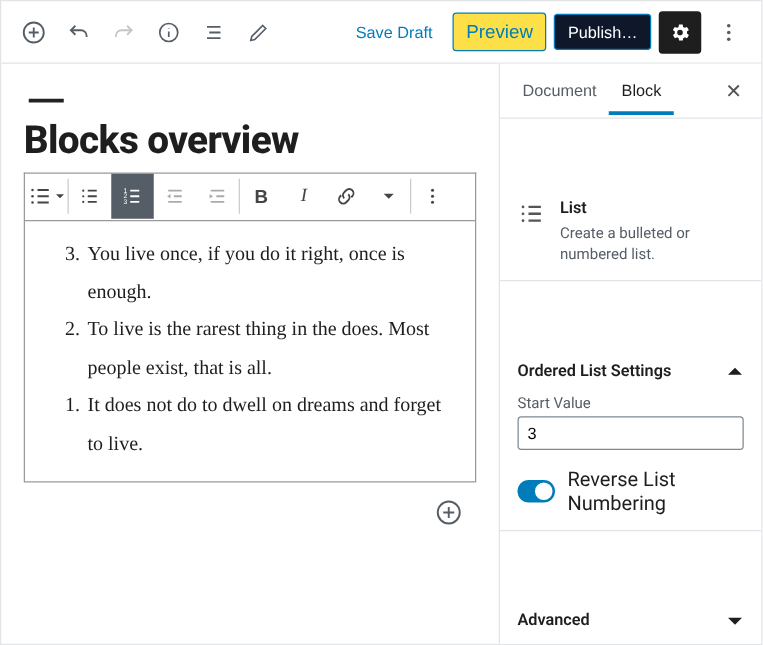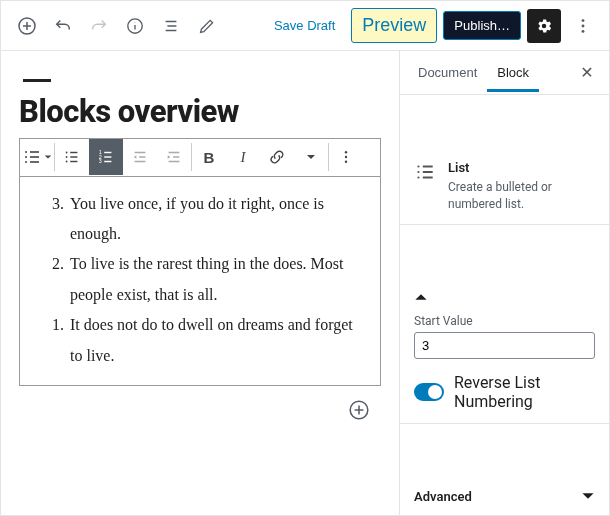--- a/index.html
+++ b/index.html
@@ -3,21 +3,21 @@
 <meta charset="utf-8">
 <style>
 * { box-sizing: border-box; margin: 0; padding: 0; }
 body { font-family: -apple-system, BlinkMacSystemFont, "Segoe UI", Roboto, sans-serif; font-size: 13px; color: #1e1e1e; background: #fff; width: 610px; height: 516px; overflow: hidden; border: 1px solid #e2e4e7; }
 .topbar { height: 50px; display: flex; align-items: center; padding: 8px 10px; border-bottom: 1px solid #e2e4e7; gap: 1px; }
 .topbar .left { display: flex; gap: 4px; align-items: center; }
 .topbar .right { display: flex; gap: 6px; align-items: center; margin-left: auto; }
 .icon-btn { width: 32px; height: 32px; display: flex; align-items: center; justify-content: center; border: none; background: none; cursor: pointer; color: #555d66; border-radius: 3px; }
 .icon-btn.disabled { opacity: .35; cursor: default; }
 .txt-btn { padding: 6px 10px; border: none; background: none; cursor: pointer; color: #007cba; font-size: 13px; }
-.btn-out { padding: 6px 10px; border: 1px solid #007cba; background: #fef9c3; color: #007cba; cursor: pointer; font-size: 18px; border-radius: 3px; }
+.btn-out { padding: 6px 10px; border: 1px solid #007cba; background: #fde047; color: #007cba; cursor: pointer; font-size: 15px; border-radius: 3px; }
 .btn-primary { padding: 6px 10px; border: 1px solid #007cba; background: #0f172a; color: #fff; cursor: pointer; font-size: 13px; border-radius: 3px; }
 .btn-gear { width: 34px; height: 34px; background: #1e1e1e; color: #fff; display: flex; align-items: center; justify-content: center; border-radius: 3px; border: none; cursor: pointer; }
 .main { display: flex; height: 466px; }
 .editor { flex: 1; padding: 28px 18px 10px 18px; overflow: auto; }
 .title-wrap { margin-bottom: 8px; }
 .title-dash { width: 28px; height: 3px; background: #222; margin-left: 4px; margin-bottom: 12px; }
 h1 { font-size: 31px; font-weight: 800; line-height: 1.15; letter-spacing: -0.5px; }
 .block-toolbar { display: flex; align-items: center; border: 1px solid #999; height: 38px; border-bottom: none; background: #fff; }
 .bt-btn { width: 34px; height: 36px; display: flex; align-items: center; justify-content: center; border: none; background: none; cursor: pointer; color: #444; }
 .bt-btn.active { background: #555d66; color: #fff; }
@@ -242,20 +242,21 @@
         </div>
         <div class="meta">
           <div class="name">List</div>
           <div class="desc">Create a bulleted or numbered list.</div>
         </div>
       </div>
     </div>
 
     <div class="panel">
       <div class="panel-head">
+        <span class="panel-title">Ordered List Settings</span>
         <svg width="14" height="14" viewBox="0 0 10 10" fill="currentColor">
             <path d="M1 7l4-4 4 4z"></path>
           </svg>
       </div>
       <div class="field-label">Start Value</div>
       <input class="text-input" value="3" style="">
       <div class="toggle-row">
         <div class="toggle">
           <div class="knob"></div>
         </div>

